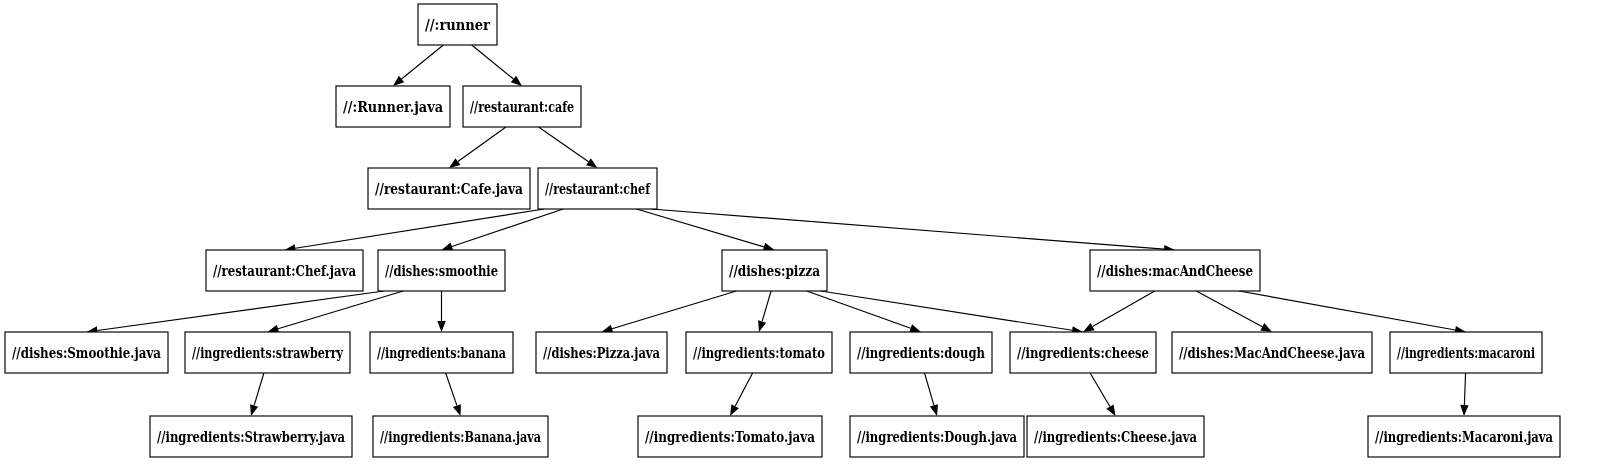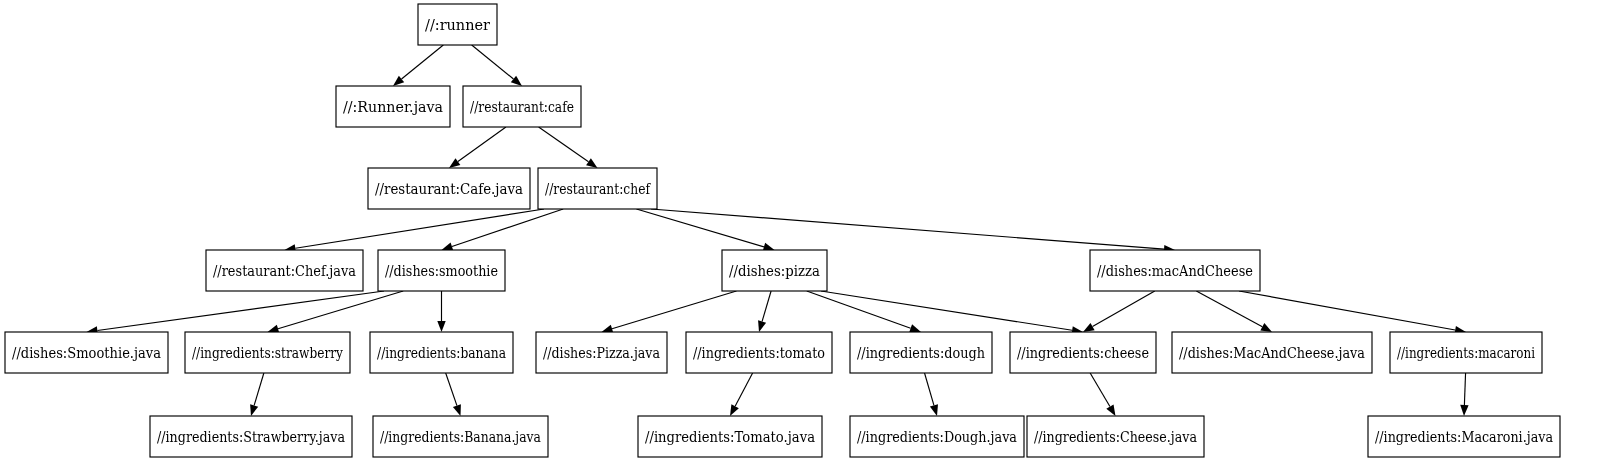--- a/index.html
+++ b/index.html
@@ -10,20 +10,21 @@
   }
   body {
     font-family: "DejaVu Serif", "Liberation Serif", serif;
   }
   #graph-root {
     position: relative;
     width: 1600px;
     height: 468px;
     overflow: hidden;
     background: #ffffff;
+    font-weight: bold;
   }
   svg#graph-canvas {
     position: absolute;
     left: 0;
     top: 0;
     width: 1600px;
     height: 468px;
     display: block;
   }
   .node-box {

